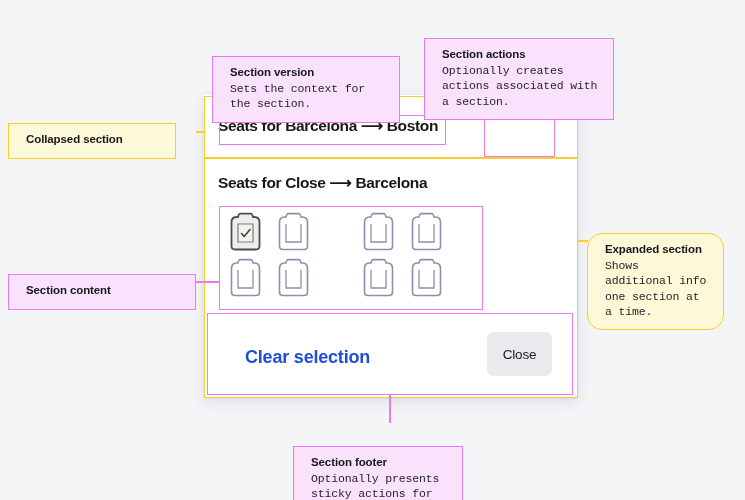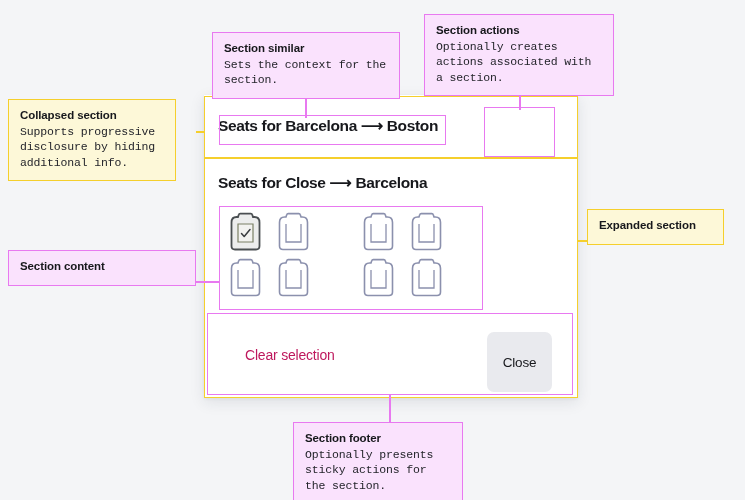--- a/index.html
+++ b/index.html
@@ -15,23 +15,24 @@
     font-family: "Liberation Sans", sans-serif;
     color: #17181c;
     position: relative;
   }
 
   
   .callout {
     position: absolute;
     border-width: 1.5px;
     border-style: solid;
-    padding: 8px 11px 10px 11px;
+    padding: 8px 11px 10px 17px;
     line-height: 1.32;
     z-index: 30;
+    margin-top: 24px;
   }
   .callout-pink {
     background: #fae2fd;
     border-color: #e879f0;
   }
   .callout-yellow {
     background: #fdf8d8;
     border-color: #f5cf2c;
   }
   .callout-title {
@@ -128,31 +129,31 @@
     cursor: pointer;
   }
   .btn-open {
     position: absolute;
     left: 487px; top: 110px;
     width: 65px; height: 44px;
   }
   .btn-close {
     position: absolute;
     left: 487px; top: 332px;
-    width: 65px; height: 60px;
+    width: 65px; height: 44px;
     z-index: 27;
   }
 
   .link-danger {
     position: absolute;
     left: 245px; top: 347px;
-    font-size: 14px;
-    font-weight: normal;
+    font-size: 18px;
+    font-weight: bold;
     letter-spacing: -0.2px;
-    color: #be185d;
+    color: #1d4ed8;
     background: none;
     border: none;
     font-family: "Liberation Sans", sans-serif;
     cursor: pointer;
     z-index: 27;
   }
 
   
   .footer-band {
     position: absolute;
@@ -188,39 +189,39 @@
     cursor: pointer;
     display: block;
   }
   .seat.aisle { margin-right: 48px; }
   .seat svg { display: block; }
 </style>
 </head>
 <body>
 
 <div class="callout callout-pink" style="left:212px; top:32px; width:188px;">
-  <span class="callout-title">Section similar</span>
+  <span class="callout-title">Section version</span>
   <span class="callout-desc">Sets the context for the section.</span>
 </div>
 <div class="conn" style="left:305px; top:79px; width:1.5px; height:39px;"></div>
 
 <div class="callout callout-pink" style="left:424px; top:14px; width:190px;">
   <span class="callout-title">Section actions</span>
   <span class="callout-desc">Optionally creates actions associated with a section.</span>
 </div>
 <div class="conn" style="left:519px; top:79px; width:1.5px; height:31px;"></div>
 
 <div class="callout callout-yellow" style="left:8px; top:99px; width:168px;">
   <span class="callout-title">Collapsed section</span>
-  <span class="callout-desc">Supports progressive disclosure by hiding additional info.</span>
 </div>
 <div class="conn conn-y" style="left:196px; top:131px; width:9px; height:1.5px;"></div>
 
-<div class="callout callout-yellow" style="left:587px; top:209px; width:137px;">
+<div class="callout callout-yellow" style="left:587px; top:209px; width:137px;border-radius:15px;">
   <span class="callout-title">Expanded section</span>
+  <span class="callout-desc">Shows additional info one section at a time.</span>
 </div>
 <div class="conn conn-y" style="left:578px; top:240px; width:10px; height:1.5px;"></div>
 
 <div class="callout callout-pink" style="left:8px; top:250px; width:188px;">
   <span class="callout-title">Section content</span>
 </div>
 <div class="conn" style="left:196px; top:281px; width:24px; height:1.5px;"></div>
 
 <div class="callout callout-pink" style="left:293px; top:422px; width:170px;">
   <span class="callout-title">Section footer</span>

